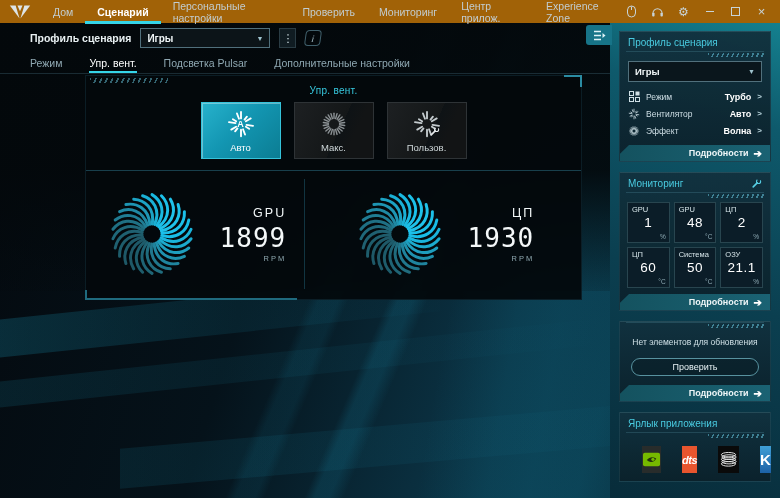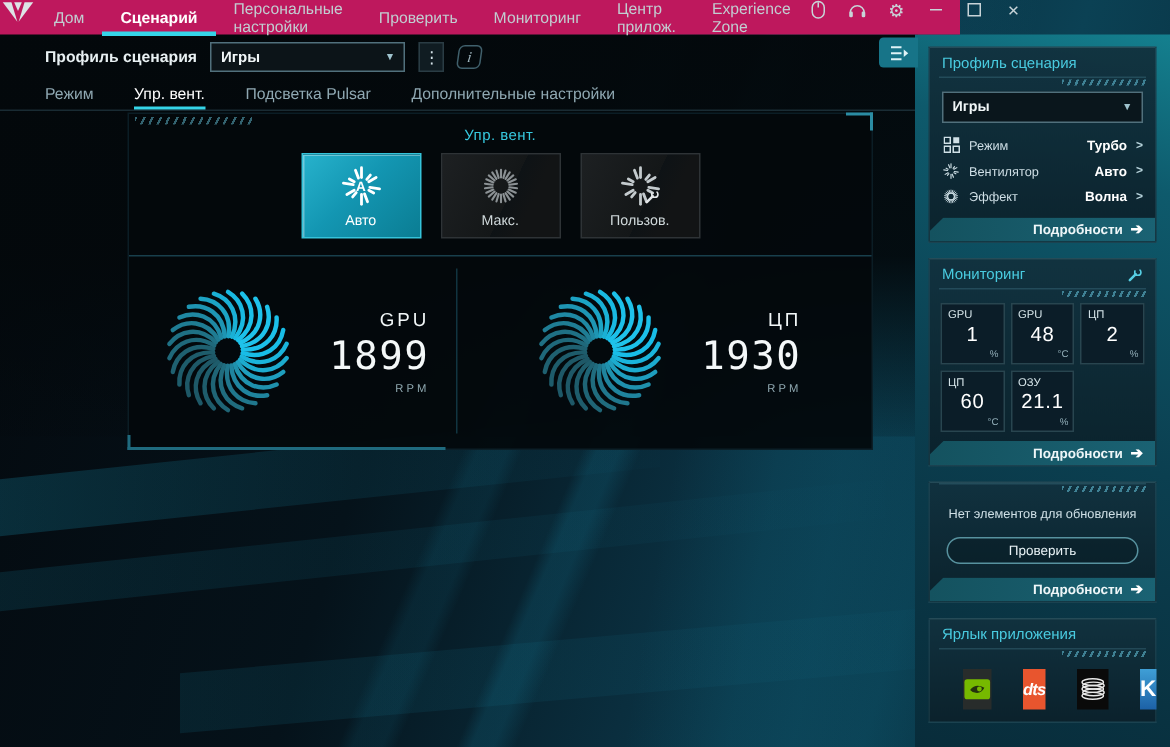--- a/index.html
+++ b/index.html
@@ -16,22 +16,22 @@
     linear-gradient(113deg,transparent 44%,rgba(24,150,185,.10) 45% 47%,transparent 48% 52%,rgba(24,150,185,.16) 53% 54.5%,transparent 56%),
     linear-gradient(100deg,transparent 58%,rgba(18,120,150,.15) 66% 71%,transparent 80%);}
   .beam{position:absolute;background:linear-gradient(90deg,rgba(22,140,170,.28),rgba(10,80,105,.04));}
   .beam.b1{left:-30px;top:298px;width:470px;height:38px;transform:skewY(-6deg);}
   .beam.b2{left:-30px;top:352px;width:620px;height:26px;transform:skewY(-6deg);opacity:.6;}
   .beam.b3{left:120px;top:420px;width:660px;height:40px;transform:skewY(-5deg);opacity:.5;}
   .shade{position:absolute;left:0;top:23px;width:612px;height:268px;
     background:linear-gradient(180deg,rgba(3,8,11,.97) 0%,rgba(3,8,11,.92) 55%,rgba(3,8,11,.15) 100%);}
 
   
-  .topbar{position:absolute;left:0;top:0;width:640px;height:23px;background:#be185d;
-    display:flex;align-items:flex-start;z-index:30;}
+  .topbar{position:absolute;left:0;top:0;width:780px;height:23px;background:#a16207;
+    display:flex;align-items:center;z-index:30;}
   .logo{width:44px;display:flex;align-items:center;justify-content:center;}
   .nav{display:flex;align-items:stretch;}
   .nav-item{display:flex;align-items:center;padding:0 12px;font-size:10.5px;color:#c2cdd1;cursor:pointer;}
   .nav-item.active{color:#fff;font-weight:bold;box-shadow:inset 0 -3px 0 #35d5e8;}
   .win-icons{margin-left:auto;display:flex;align-items:center;gap:13px;padding-right:12px;}
   .wi{width:13px;height:13px;display:flex;align-items:center;justify-content:center;color:#c8d4d8;cursor:pointer;}
   .wi svg{display:block;}
   .glyph{font-size:12px;line-height:1;color:#c8d4d8;}
   .min-line{width:8px;height:1px;background:#c8d4d8;}
   .max-box{width:7px;height:7px;border:1px solid #c8d4d8;}
@@ -481,20 +481,25 @@
         <div class="t-label">ЦП</div>
         <div class="t-value">2</div>
         <div class="t-unit">%</div>
       </div>
       <div class="tile">
         <div class="t-label">ЦП</div>
         <div class="t-value">60</div>
         <div class="t-unit">°C</div>
       </div>
       <div class="tile">
+        <div class="t-label">Система</div>
+        <div class="t-value">50</div>
+        <div class="t-unit">°C</div>
+      </div>
+      <div class="tile">
         <div class="t-label">ОЗУ</div>
         <div class="t-value">21.1</div>
         <div class="t-unit">%</div>
       </div>
     </div>
     <div class="p-foot">
       <span>Подробности</span>
       <span class="arr">➔</span>
     </div>
   </section>

